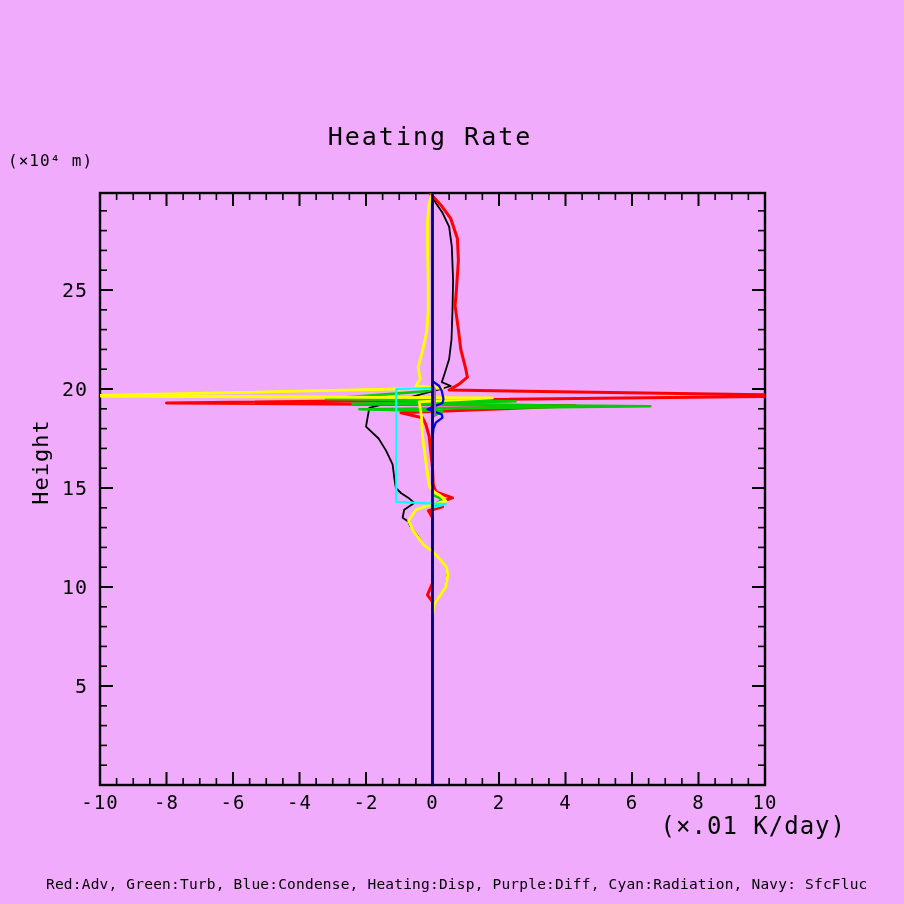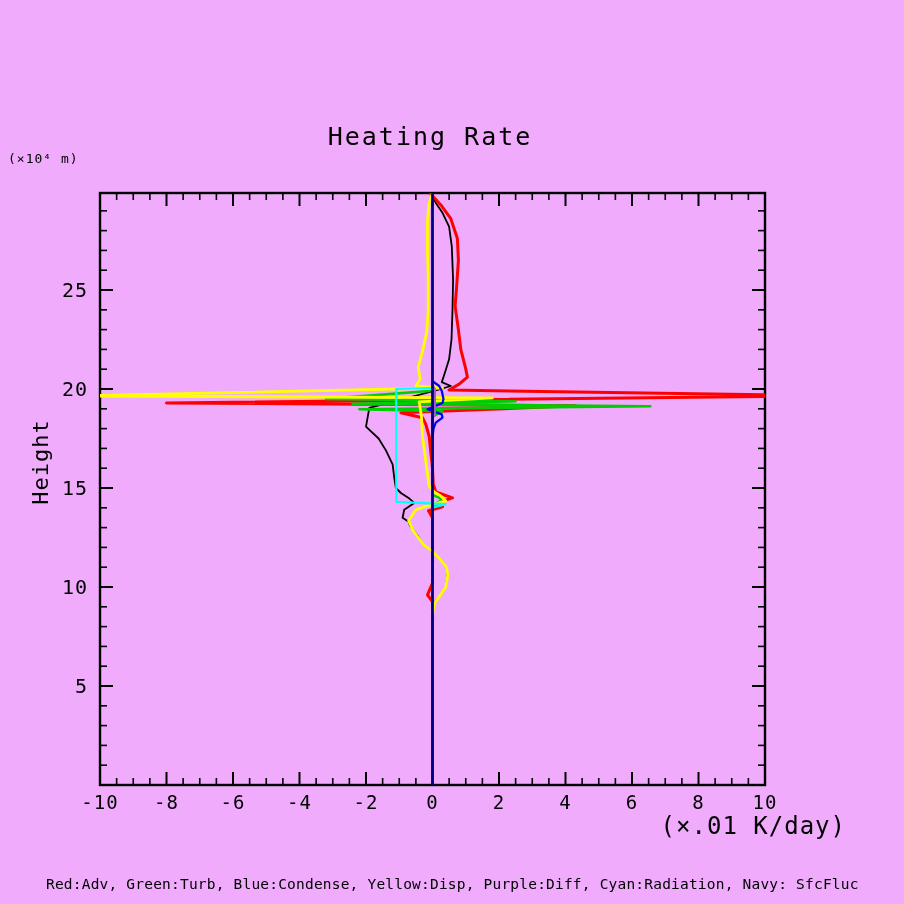--- a/index.html
+++ b/index.html
@@ -2,35 +2,35 @@
 <html><head>
 <meta charset="utf-8">
 <style>
   html,body{margin:0;padding:0;background:#fff;}
   #screen{
     position:relative;width:904px;height:904px;background:#f0abfc;overflow:hidden;
     font-family:"DejaVu Sans Mono", monospace;color:#000;
   }
   .abs{position:absolute;white-space:nowrap;}
   #chart-title{top:122px;left:430px;transform:translateX(-50%);font-size:25px;letter-spacing:2px;}
-  #y-unit{top:151px;left:8px;font-size:13px;letter-spacing:1px;text-align:right;}
+  #y-unit{top:151px;left:8px;font-size:16px;letter-spacing:1px;text-align:right;}
   #x-unit{top:812px;right:58px;font-size:24px;letter-spacing:1px;}
   #y-axis-label{top:462px;left:40px;transform:translate(-50%,-50%) rotate(-90deg);font-size:22px;letter-spacing:1px;}
   #legend-caption{top:876px;left:46px;font-size:14.5px;letter-spacing:0.2px;}
   svg text{font-family:"DejaVu Sans Mono", monospace;}
 </style>
 </head>
 <body>
 
 <div id="screen">
   <div class="abs" id="chart-title">Heating Rate</div>
   <div class="abs" id="y-unit">(×10⁴ m)</div>
   <div class="abs" id="y-axis-label">Height</div>
   <div class="abs" id="x-unit">(×.01 K/day)</div>
-  <div class="abs" id="legend-caption">Red:Adv, Green:Turb, Blue:Condense, Yellow:Disp, Purple:Diff, Cyan:Radiation, Navy: SfcFluc</div>
+  <div class="abs" id="legend-caption">Red:Adv, Green:Turb, Blue:Condense, Heating:Disp, Purple:Diff, Cyan:Radiation, Navy: SfcFluc</div>
   <svg id="plot" width="904" height="904" viewBox="0 0 904 904" style="position:absolute;left:0;top:0;">
       <defs>
         <clipPath id="plotclip">
           <rect x="100" y="193" width="665" height="592"></rect>
         </clipPath>
       </defs>
       <rect x="100" y="193" width="665" height="592" fill="none" stroke="#000" stroke-width="2.4"></rect>
       <line x1="100" y1="785" x2="100" y2="772" stroke="#000" stroke-width="2"></line>
       <line x1="100" y1="193" x2="100" y2="206" stroke="#000" stroke-width="2"></line>
       <text x="100" y="809" text-anchor="middle" font-size="19" letter-spacing="1" fill="#000">-10</text>

